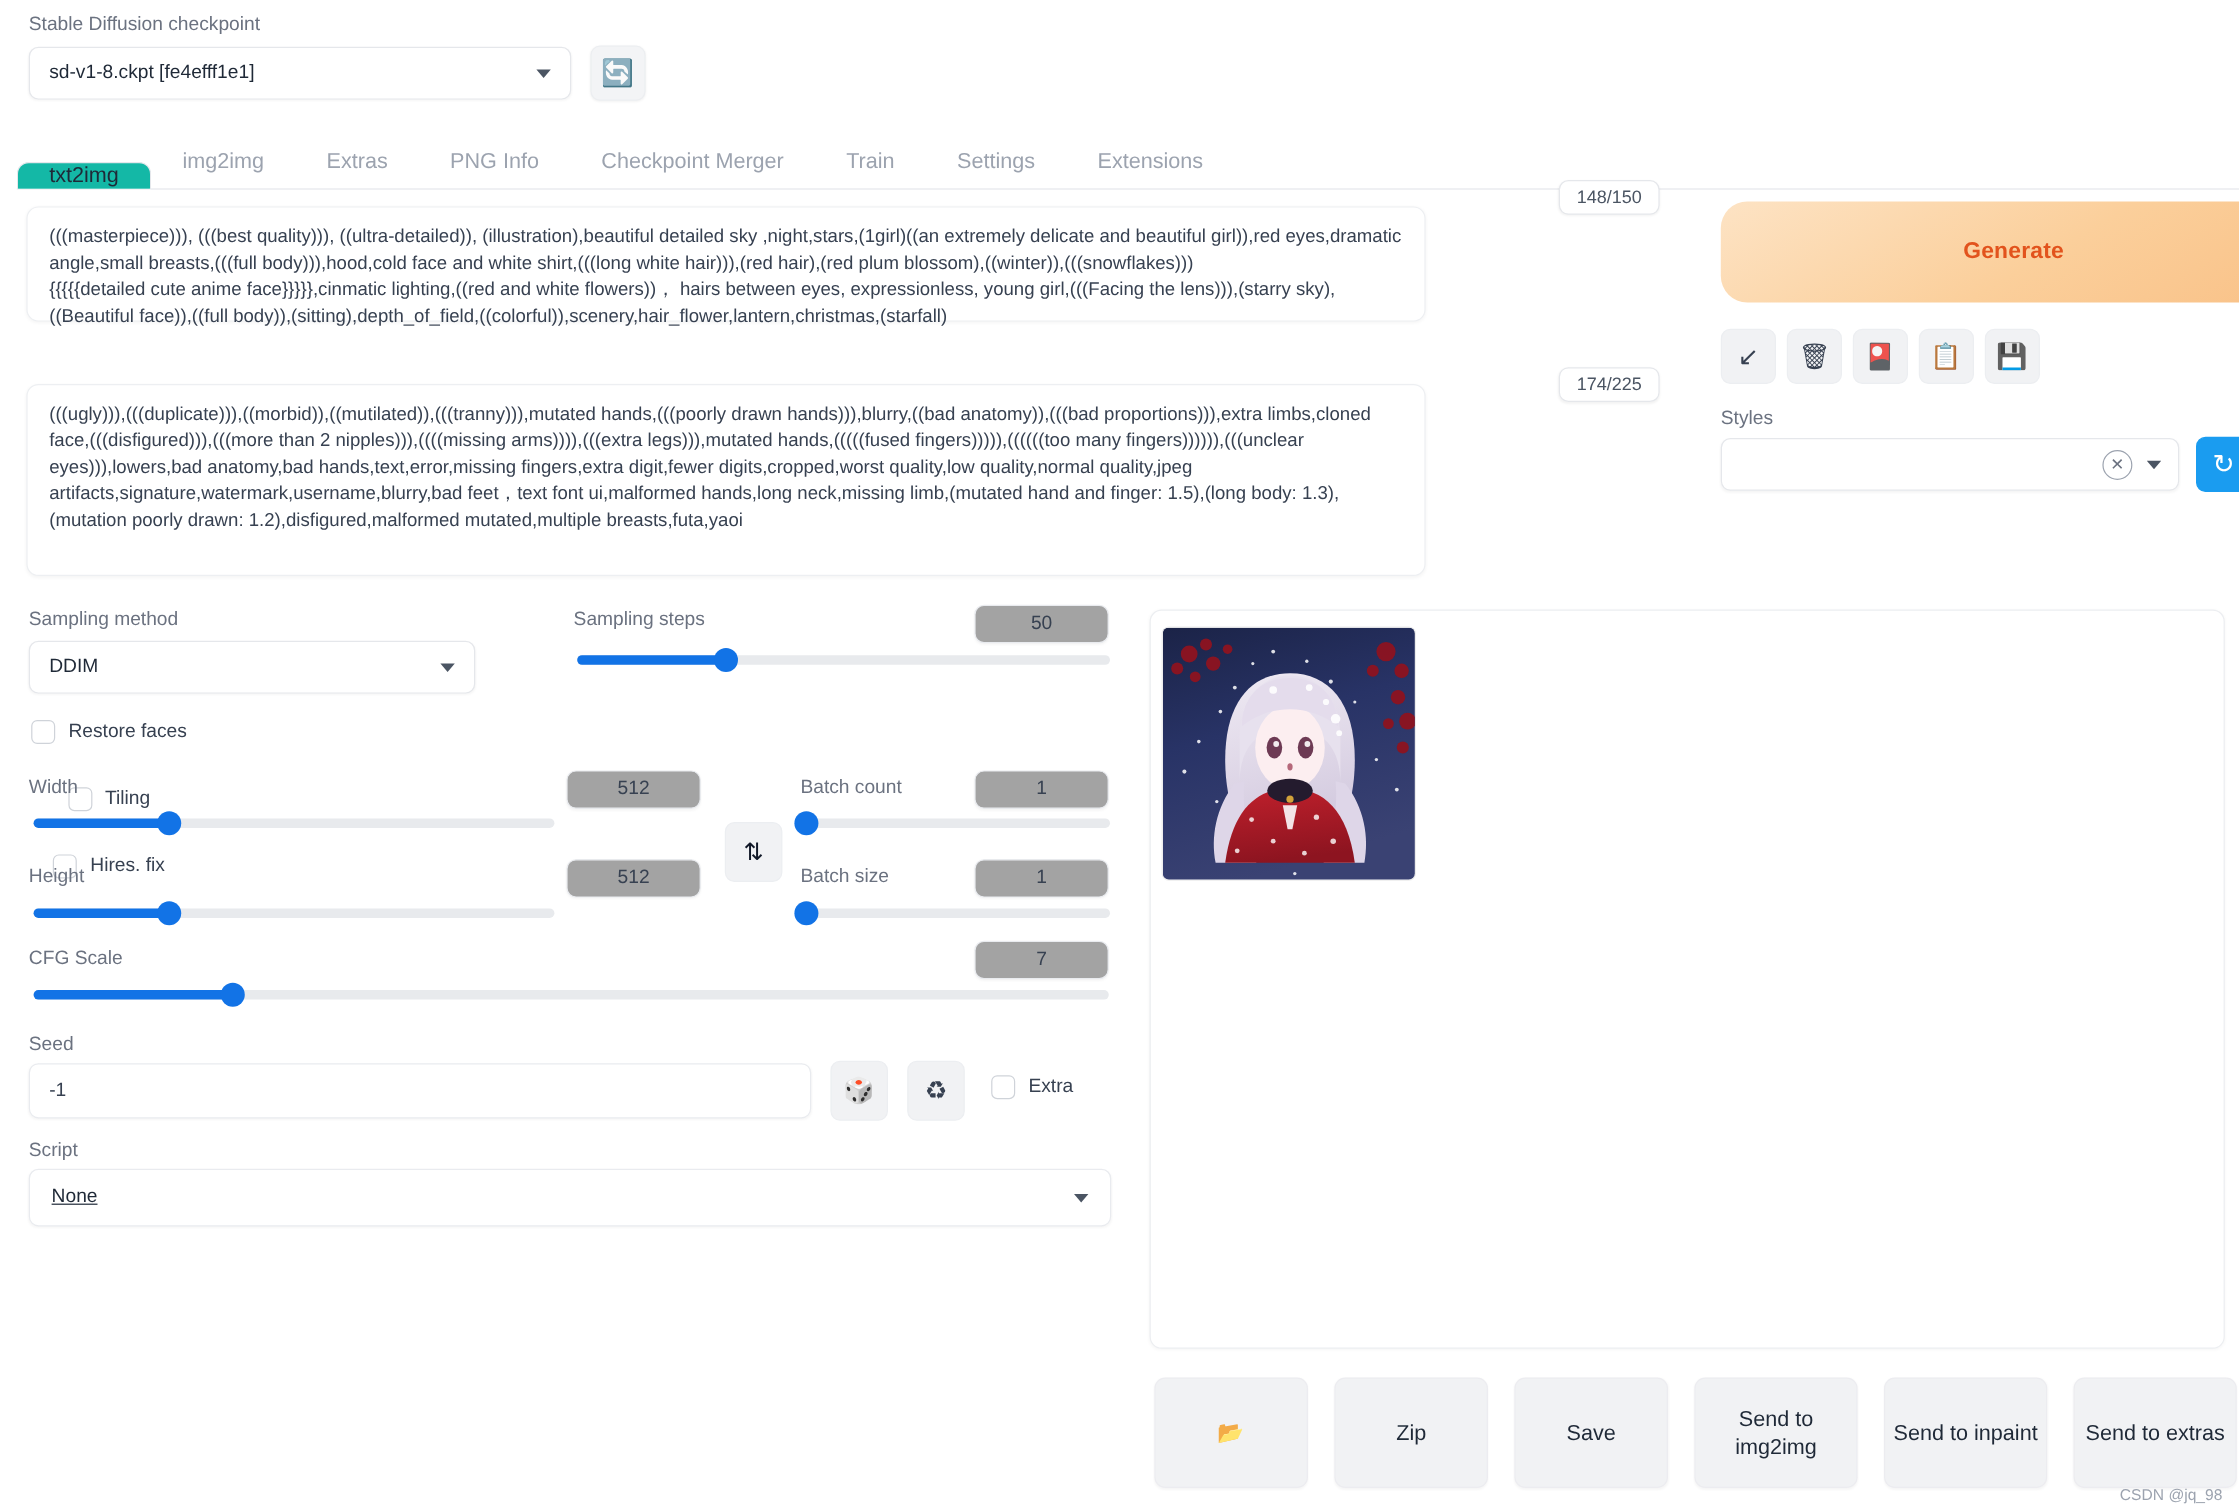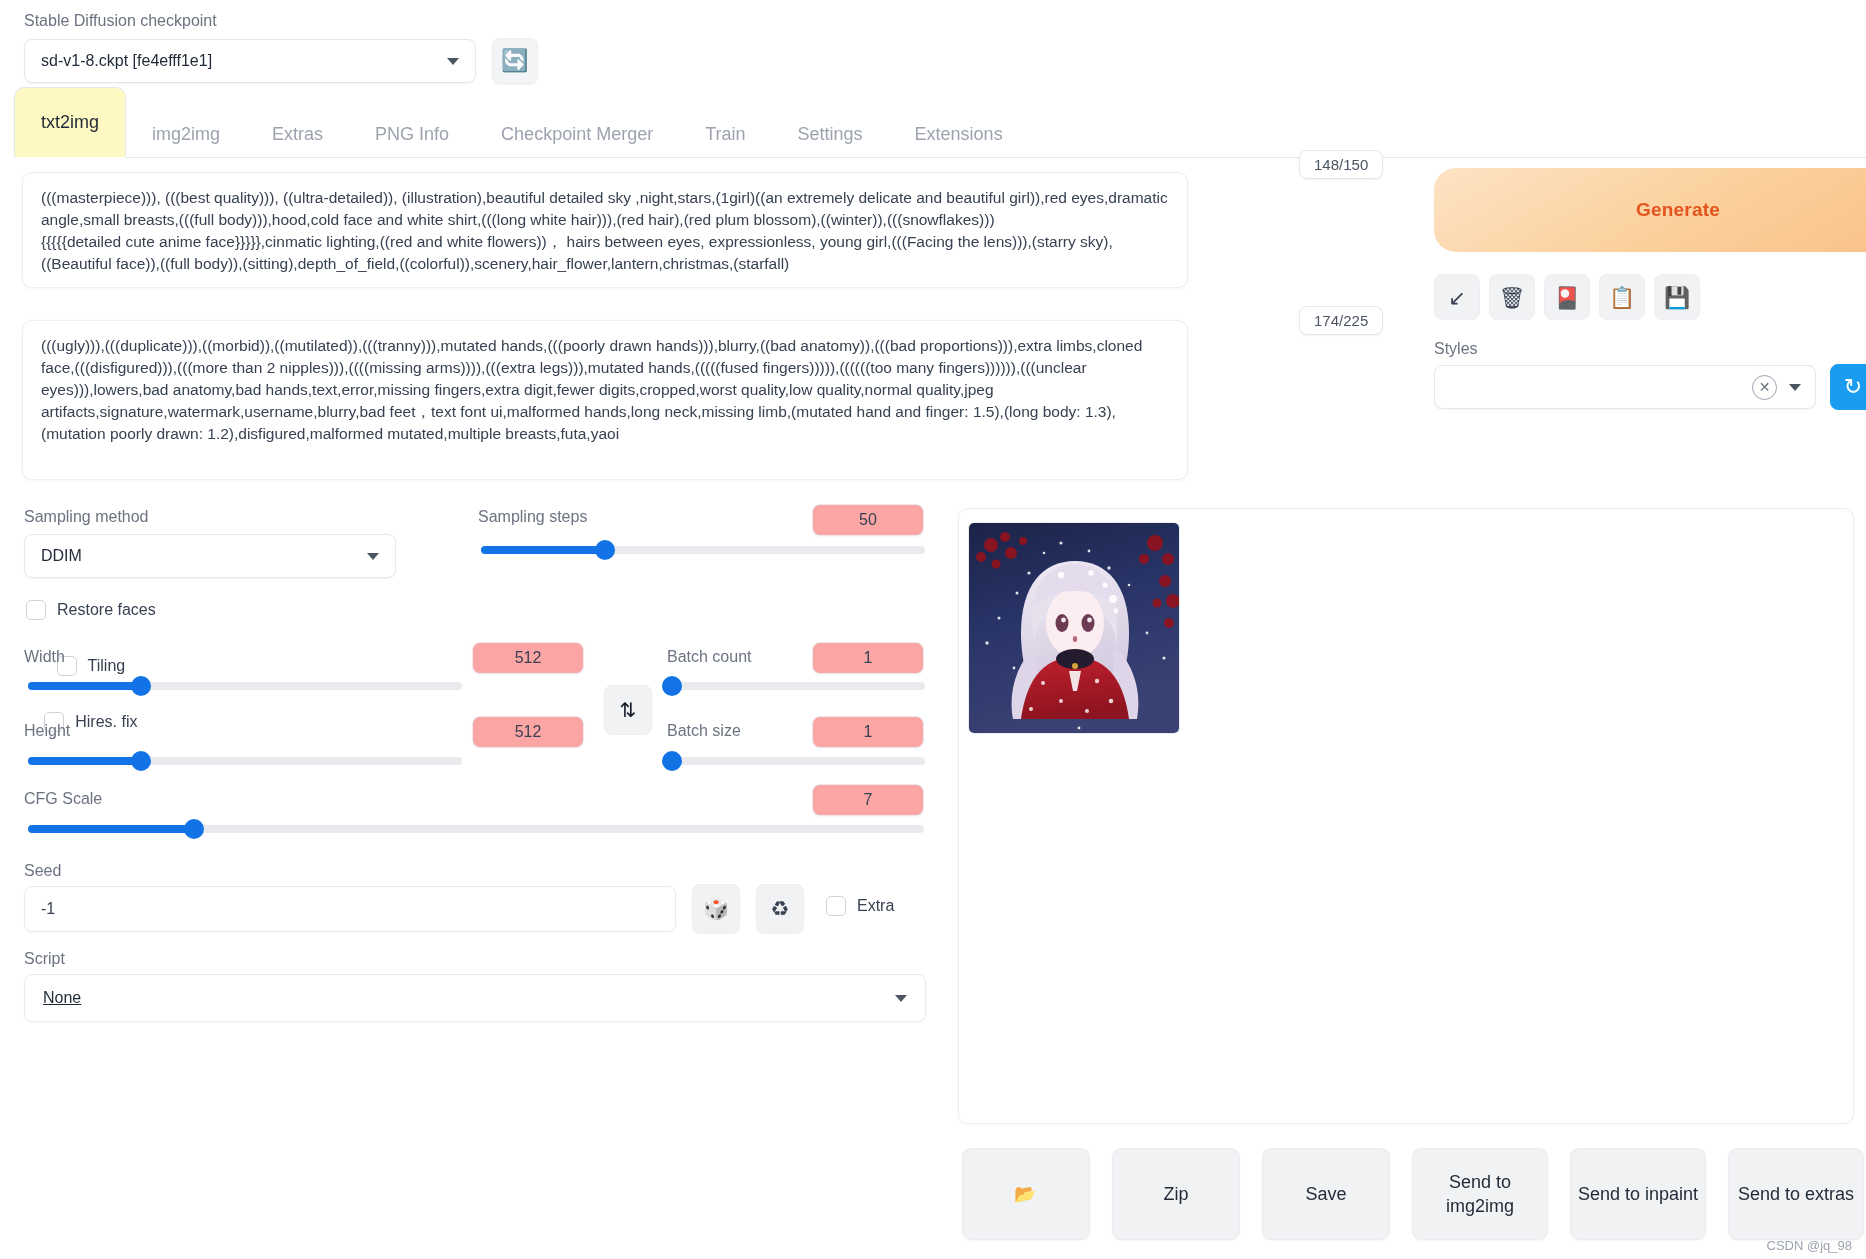--- a/index.html
+++ b/index.html
@@ -32,32 +32,32 @@
     border: 1px solid #eceef1; display: flex; align-items: center; justify-content: center;
     box-shadow: 0 1px 2px rgba(0,0,0,.05);
   }
   .refresh-glyph { font-size: 22px; color: #2596e8; line-height: 1; }
 
   
   .tabs { position: absolute; left: 14px; top: 108px; width: 1852px; display: flex; align-items: flex-end;
           border-bottom: 1px solid #e5e7eb; height: 50px; }
   .tab { padding: 12px 26px; font-size: 18px; color: #9ca3af; cursor: pointer; }
   .tab.active {
-    color: #1f2937; background: #fef9c3; border: 1px solid #e5e7eb; border-bottom: 1px solid #fff;
-    border-radius: 10px 10px 0 0; margin-bottom: -1px; padding: 24px 26px;
+    color: #1f2937; background: #14b8a6; border: 1px solid #e5e7eb; border-bottom: 1px solid #fff;
+    border-radius: 10px 10px 0 0; margin-bottom: -1px; padding: 0 26px;
   }
 
   
   .prompt-box {
     position: absolute; border: 1px solid #edeff2; border-radius: 10px; background: #fff;
     padding: 14px 18px; line-height: 1.42; font-size: 15.5px; color: #374151;
     box-shadow: 0 1px 3px rgba(0,0,0,.045);
     white-space: pre-wrap; word-break: break-word;
   }
-  #prompt-pos { left: 22px; top: 172px; width: 1166px; height: 116px; }
+  #prompt-pos { left: 22px; top: 172px; width: 1166px; height: 96px; }
   #prompt-neg { left: 22px; top: 320px; width: 1166px; height: 160px; }
   .token-badge {
     position: absolute; background: #fff; border: 1px solid #e5e7eb; border-radius: 8px;
     font-size: 15px; color: #4b5563; padding: 5px 14px; box-shadow: 0 1px 2px rgba(0,0,0,.05);
     z-index: 5;
   }
   #token-pos { left: 1299px; top: 150px; }
   #token-neg { left: 1299px; top: 306px; }
 
   
@@ -92,21 +92,21 @@
   .label { font-size: 16px; color: #6b7280; }
   .sampling-label { position: absolute; left: 24px; top: 508px; }
   .sampling-select {
     position: absolute; left: 24px; top: 534px; width: 372px; height: 44px;
     border: 1px solid #e5e7eb; border-radius: 8px; background: #fff; display: flex;
     align-items: center; justify-content: space-between; padding: 0 16px; font-size: 16px; color: #1f2937;
     box-shadow: 0 1px 2px rgba(0,0,0,.04);
   }
   .steps-label { position: absolute; left: 478px; top: 508px; }
   .num-box {
-    position: absolute; border: 1px solid #e9ebef; border-radius: 8px; background: #fca5a5;
+    position: absolute; border: 1px solid #e9ebef; border-radius: 8px; background: #a3a3a3;
     display: flex; align-items: center; justify-content: center; font-size: 16px; color: #374151;
     box-shadow: 0 1px 2px rgba(0,0,0,.04);
   }
   #steps-num { left: 812px; top: 504px; width: 112px; height: 32px; }
   #width-num { left: 472px; top: 642px; width: 112px; height: 32px; }
   #height-num { left: 472px; top: 716px; width: 112px; height: 32px; }
   #cfg-num  { left: 812px; top: 784px; width: 112px; height: 32px; }
   #bcount-num { left: 812px; top: 642px; width: 112px; height: 32px; }
   #bsize-num  { left: 812px; top: 716px; width: 112px; height: 32px; }
 

